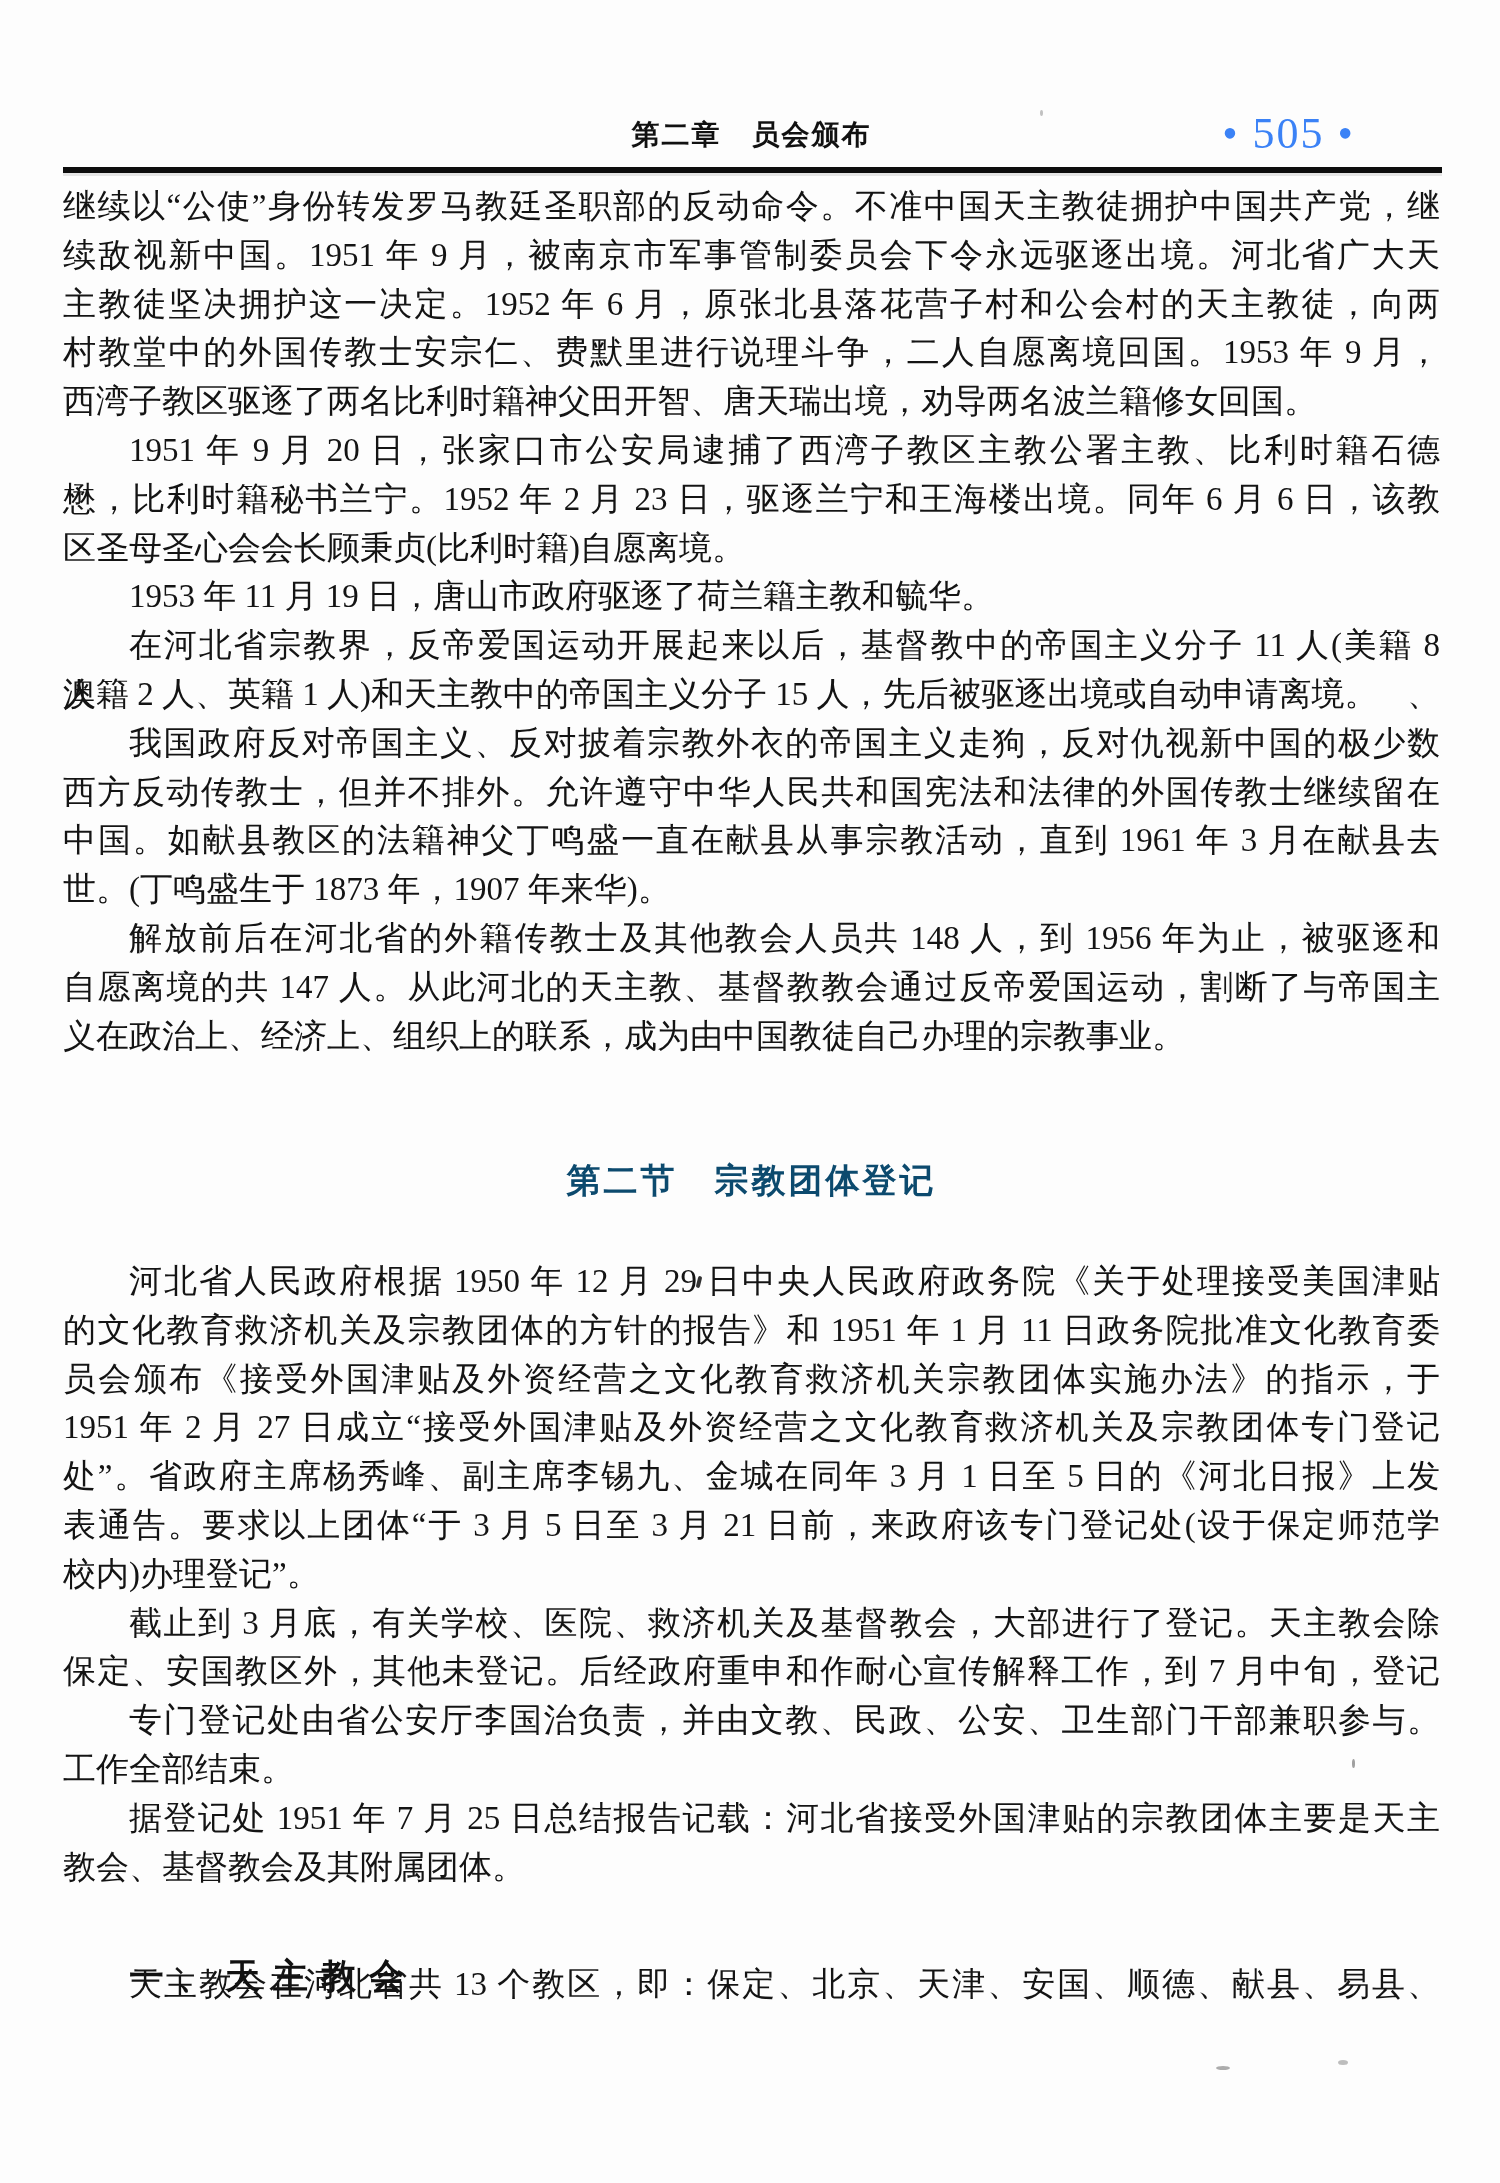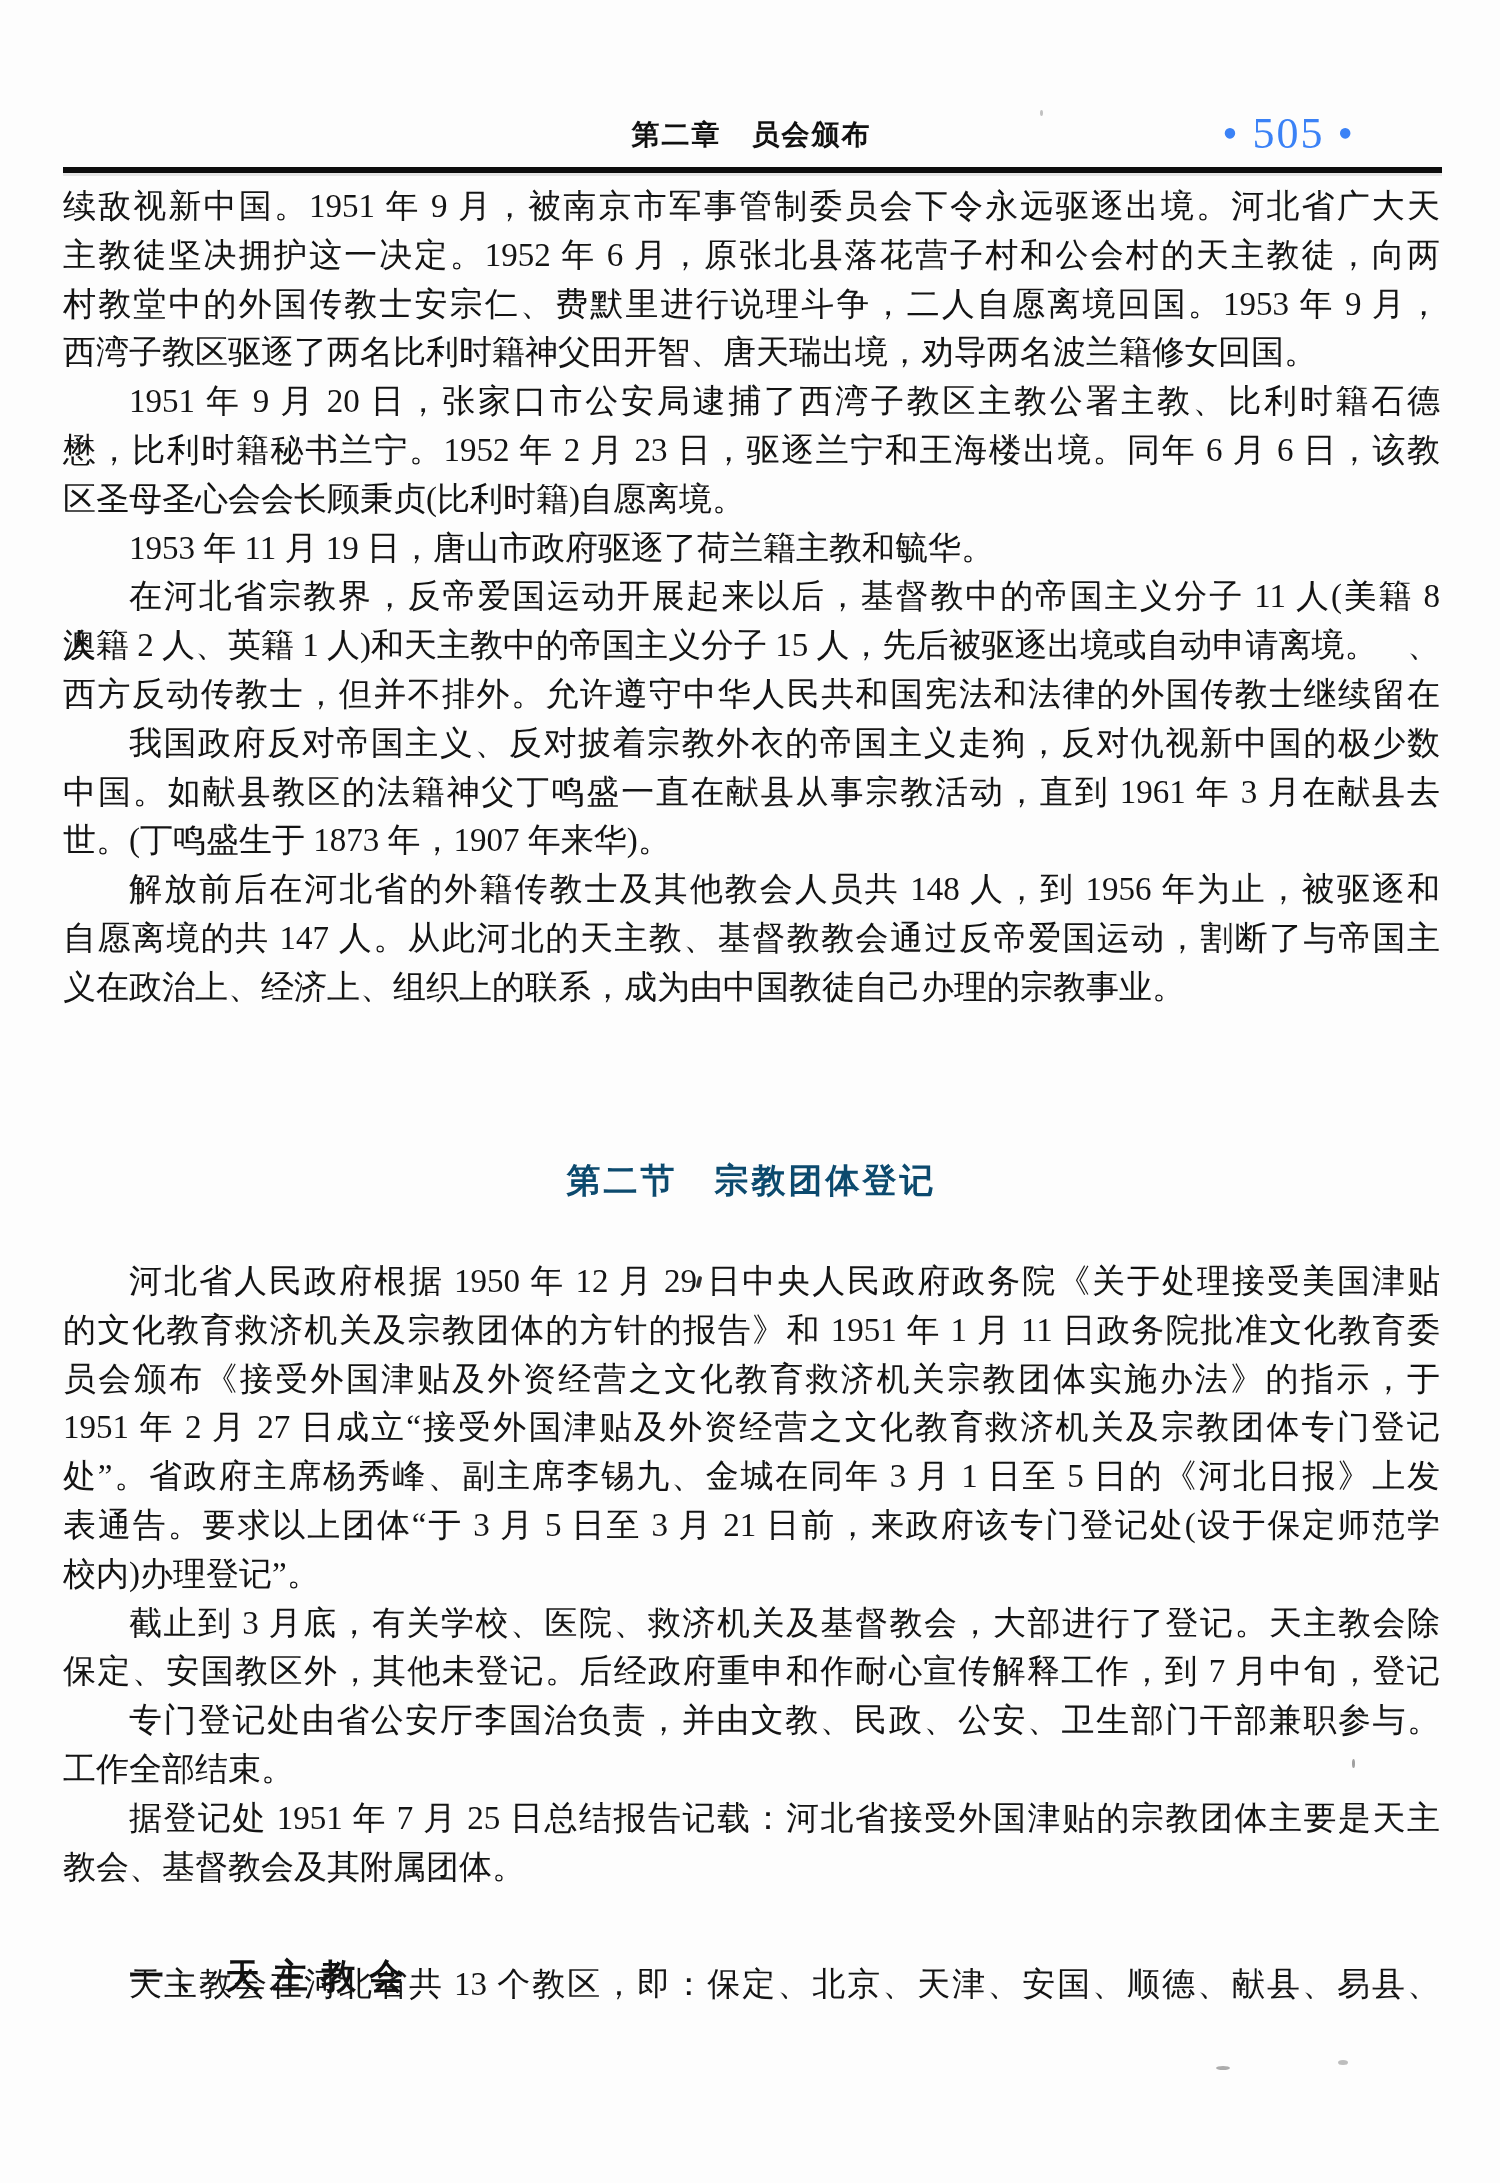--- a/index.html
+++ b/index.html
@@ -61,32 +61,33 @@
 <body>
 
 <div class="page-header">
   <span class="chapter-title">第二章　员会颁布</span>
   <span class="page-number">• 505 •</span>
 </div>
 
 <div class="header-rule"></div>
 
 <div class="textblock top">
+    <div class="line">继续以“公使”身份转发罗马教廷圣职部的反动命令。不准中国天主教徒拥护中国共产党，继</div>
     <div class="line">续敌视新中国。1951 年 9 月，被南京市军事管制委员会下令永远驱逐出境。河北省广大天</div>
     <div class="line">主教徒坚决拥护这一决定。1952 年 6 月，原张北县落花营子村和公会村的天主教徒，向两</div>
     <div class="line">村教堂中的外国传教士安宗仁、费默里进行说理斗争，二人自愿离境回国。1953 年 9 月，</div>
     <div class="line nj">西湾子教区驱逐了两名比利时籍神父田开智、唐天瑞出境，劝导两名波兰籍修女回国。</div>
     <div class="line ind">1951 年 9 月 20 日，张家口市公安局逮捕了西湾子教区主教公署主教、比利时籍石德</div>
     <div class="line">懋，比利时籍秘书兰宁。1952 年 2 月 23 日，驱逐兰宁和王海楼出境。同年 6 月 6 日，该教</div>
     <div class="line nj">区圣母圣心会会长顾秉贞(比利时籍)自愿离境。</div>
     <div class="line nj ind">1953 年 11 月 19 日，唐山市政府驱逐了荷兰籍主教和毓华。</div>
     <div class="line ind">在河北省宗教界，反帝爱国运动开展起来以后，基督教中的帝国主义分子 11 人(美籍 8 人、</div>
     <div class="line nj">澳籍 2 人、英籍 1 人)和天主教中的帝国主义分子 15 人，先后被驱逐出境或自动申请离境。</div>
+    <div class="line ind">我国政府反对帝国主义、反对披着宗教外衣的帝国主义走狗，反对仇视新中国的极少数</div>
     <div class="line">西方反动传教士，但并不排外。允许遵守中华人民共和国宪法和法律的外国传教士继续留在</div>
-    <div class="line ind">我国政府反对帝国主义、反对披着宗教外衣的帝国主义走狗，反对仇视新中国的极少数</div>
     <div class="line">中国。如献县教区的法籍神父丁鸣盛一直在献县从事宗教活动，直到 1961 年 3 月在献县去</div>
     <div class="line nj">世。(丁鸣盛生于 1873 年，1907 年来华)。</div>
     <div class="line ind">解放前后在河北省的外籍传教士及其他教会人员共 148 人，到 1956 年为止，被驱逐和</div>
     <div class="line">自愿离境的共 147 人。从此河北的天主教、基督教教会通过反帝爱国运动，割断了与帝国主</div>
     <div class="line nj">义在政治上、经济上、组织上的联系，成为由中国教徒自己办理的宗教事业。</div>
   </div>
 
 <div class="section-heading">第二节　宗教团体登记</div>
 
 <div class="textblock mid">

